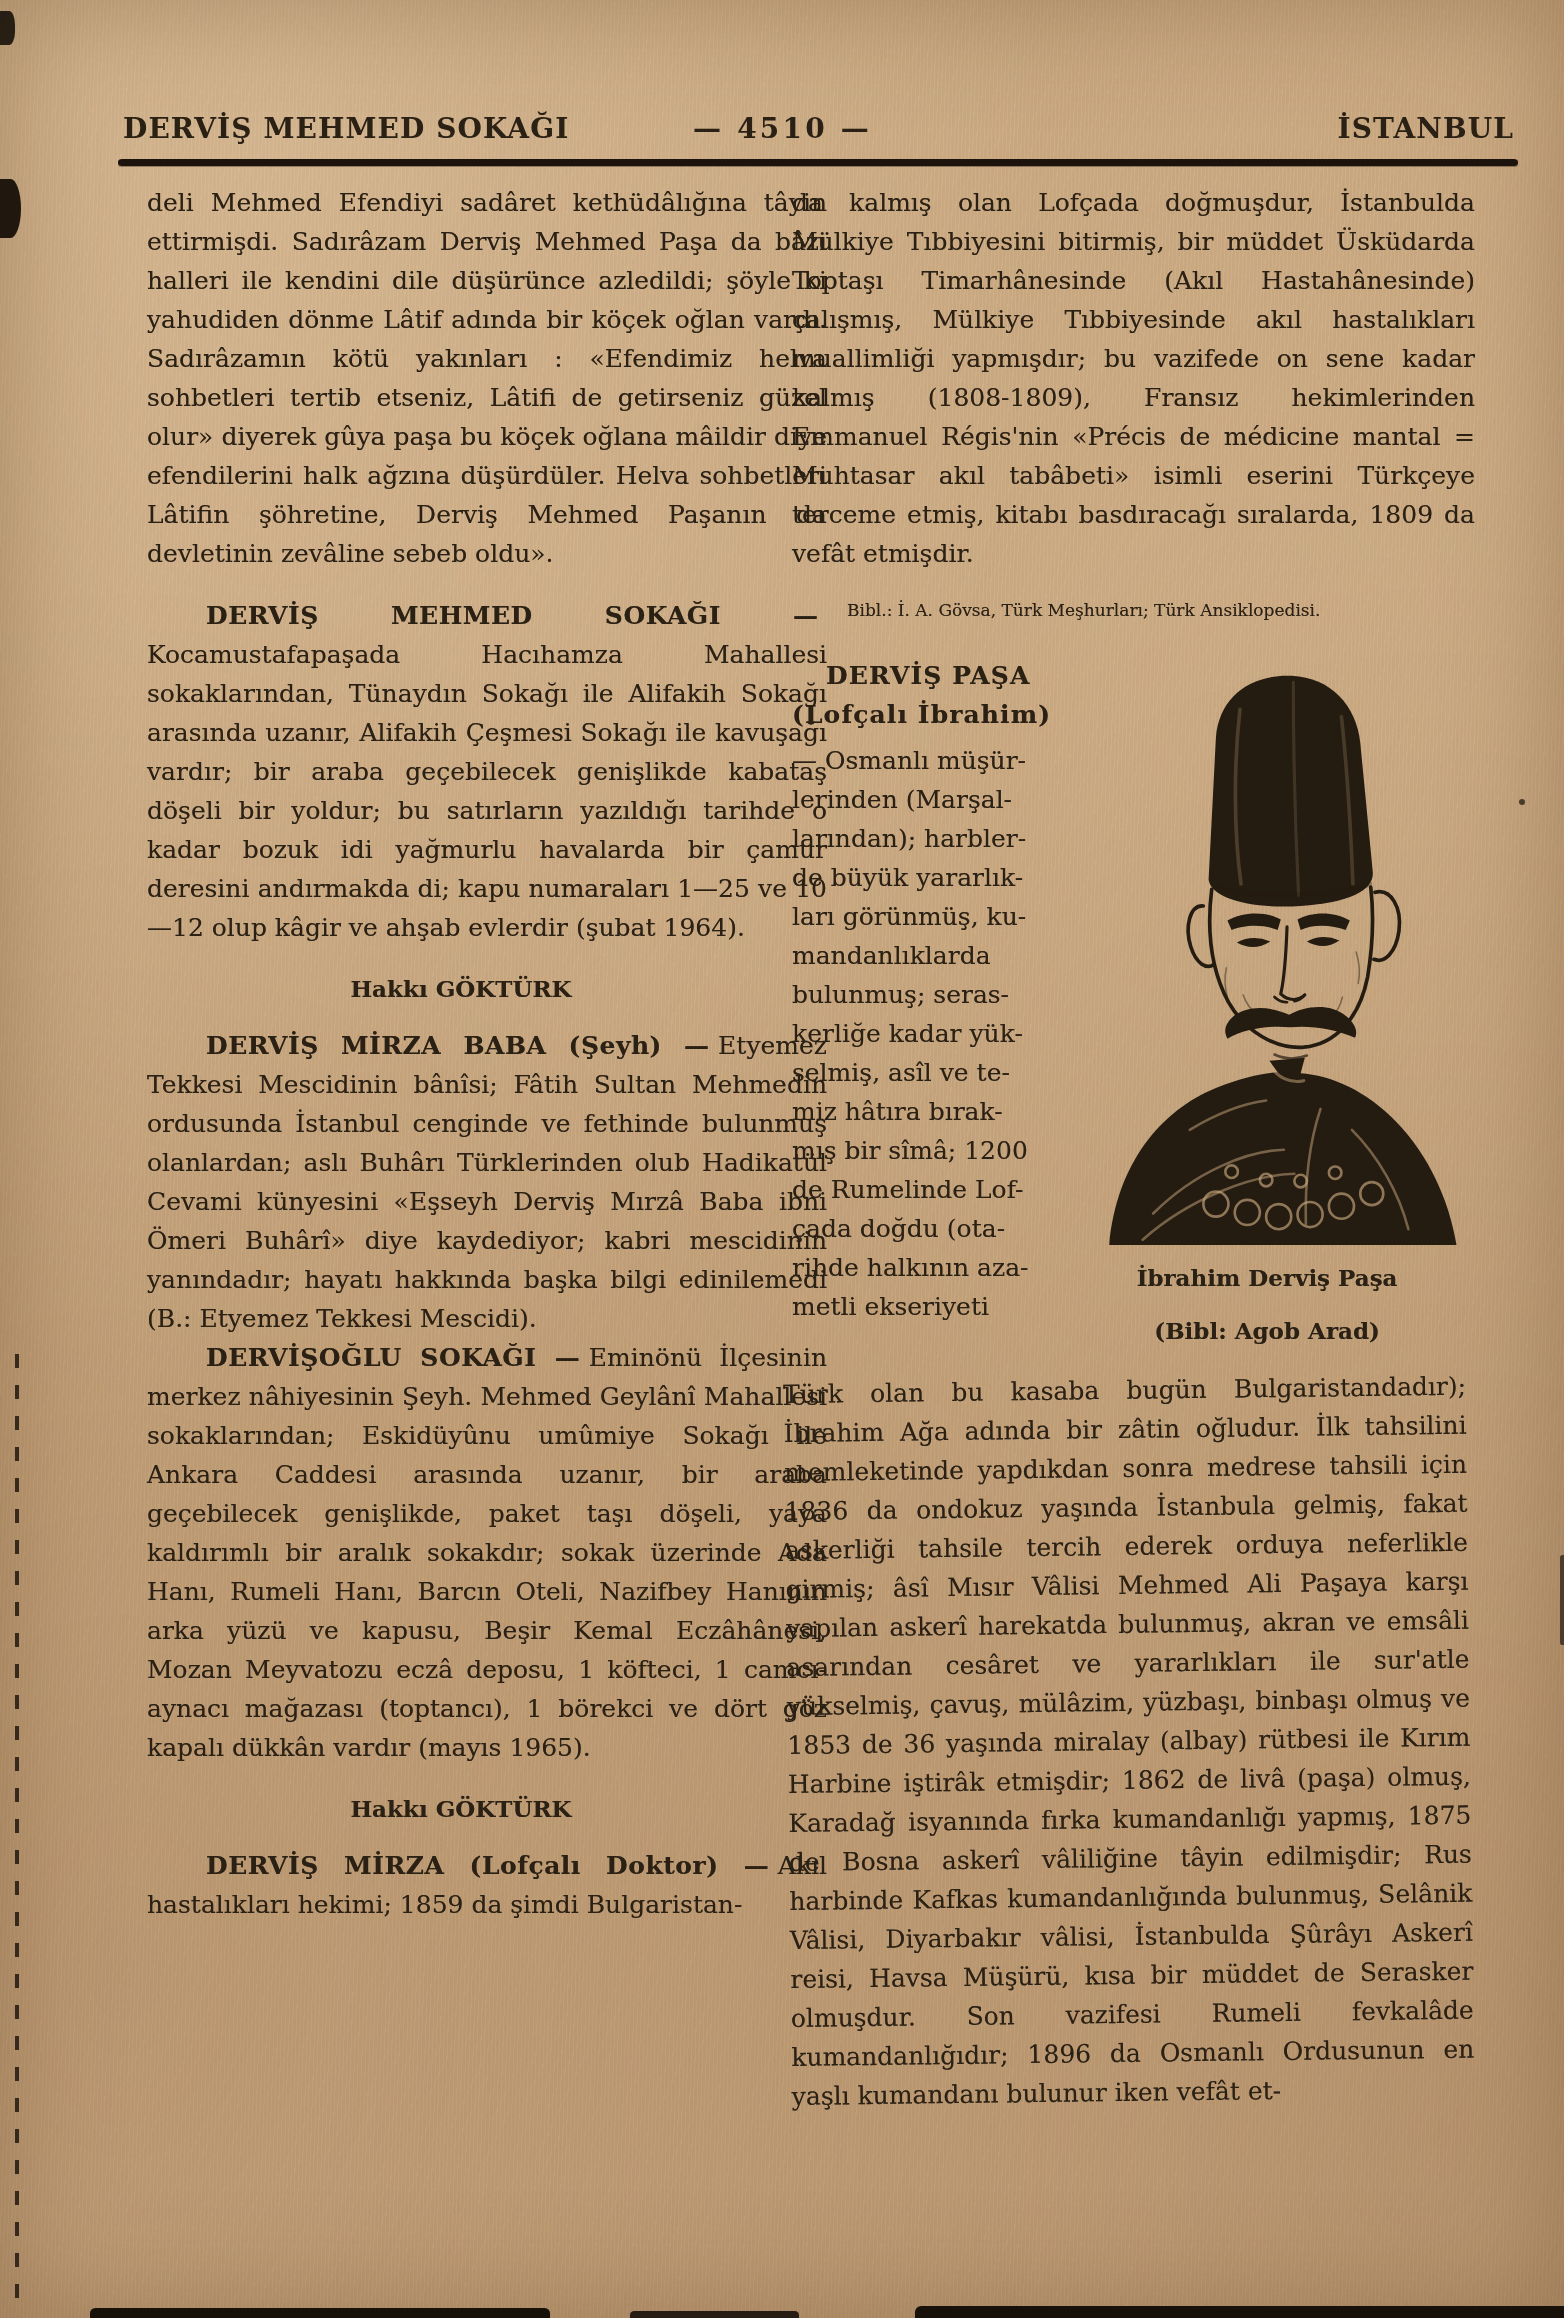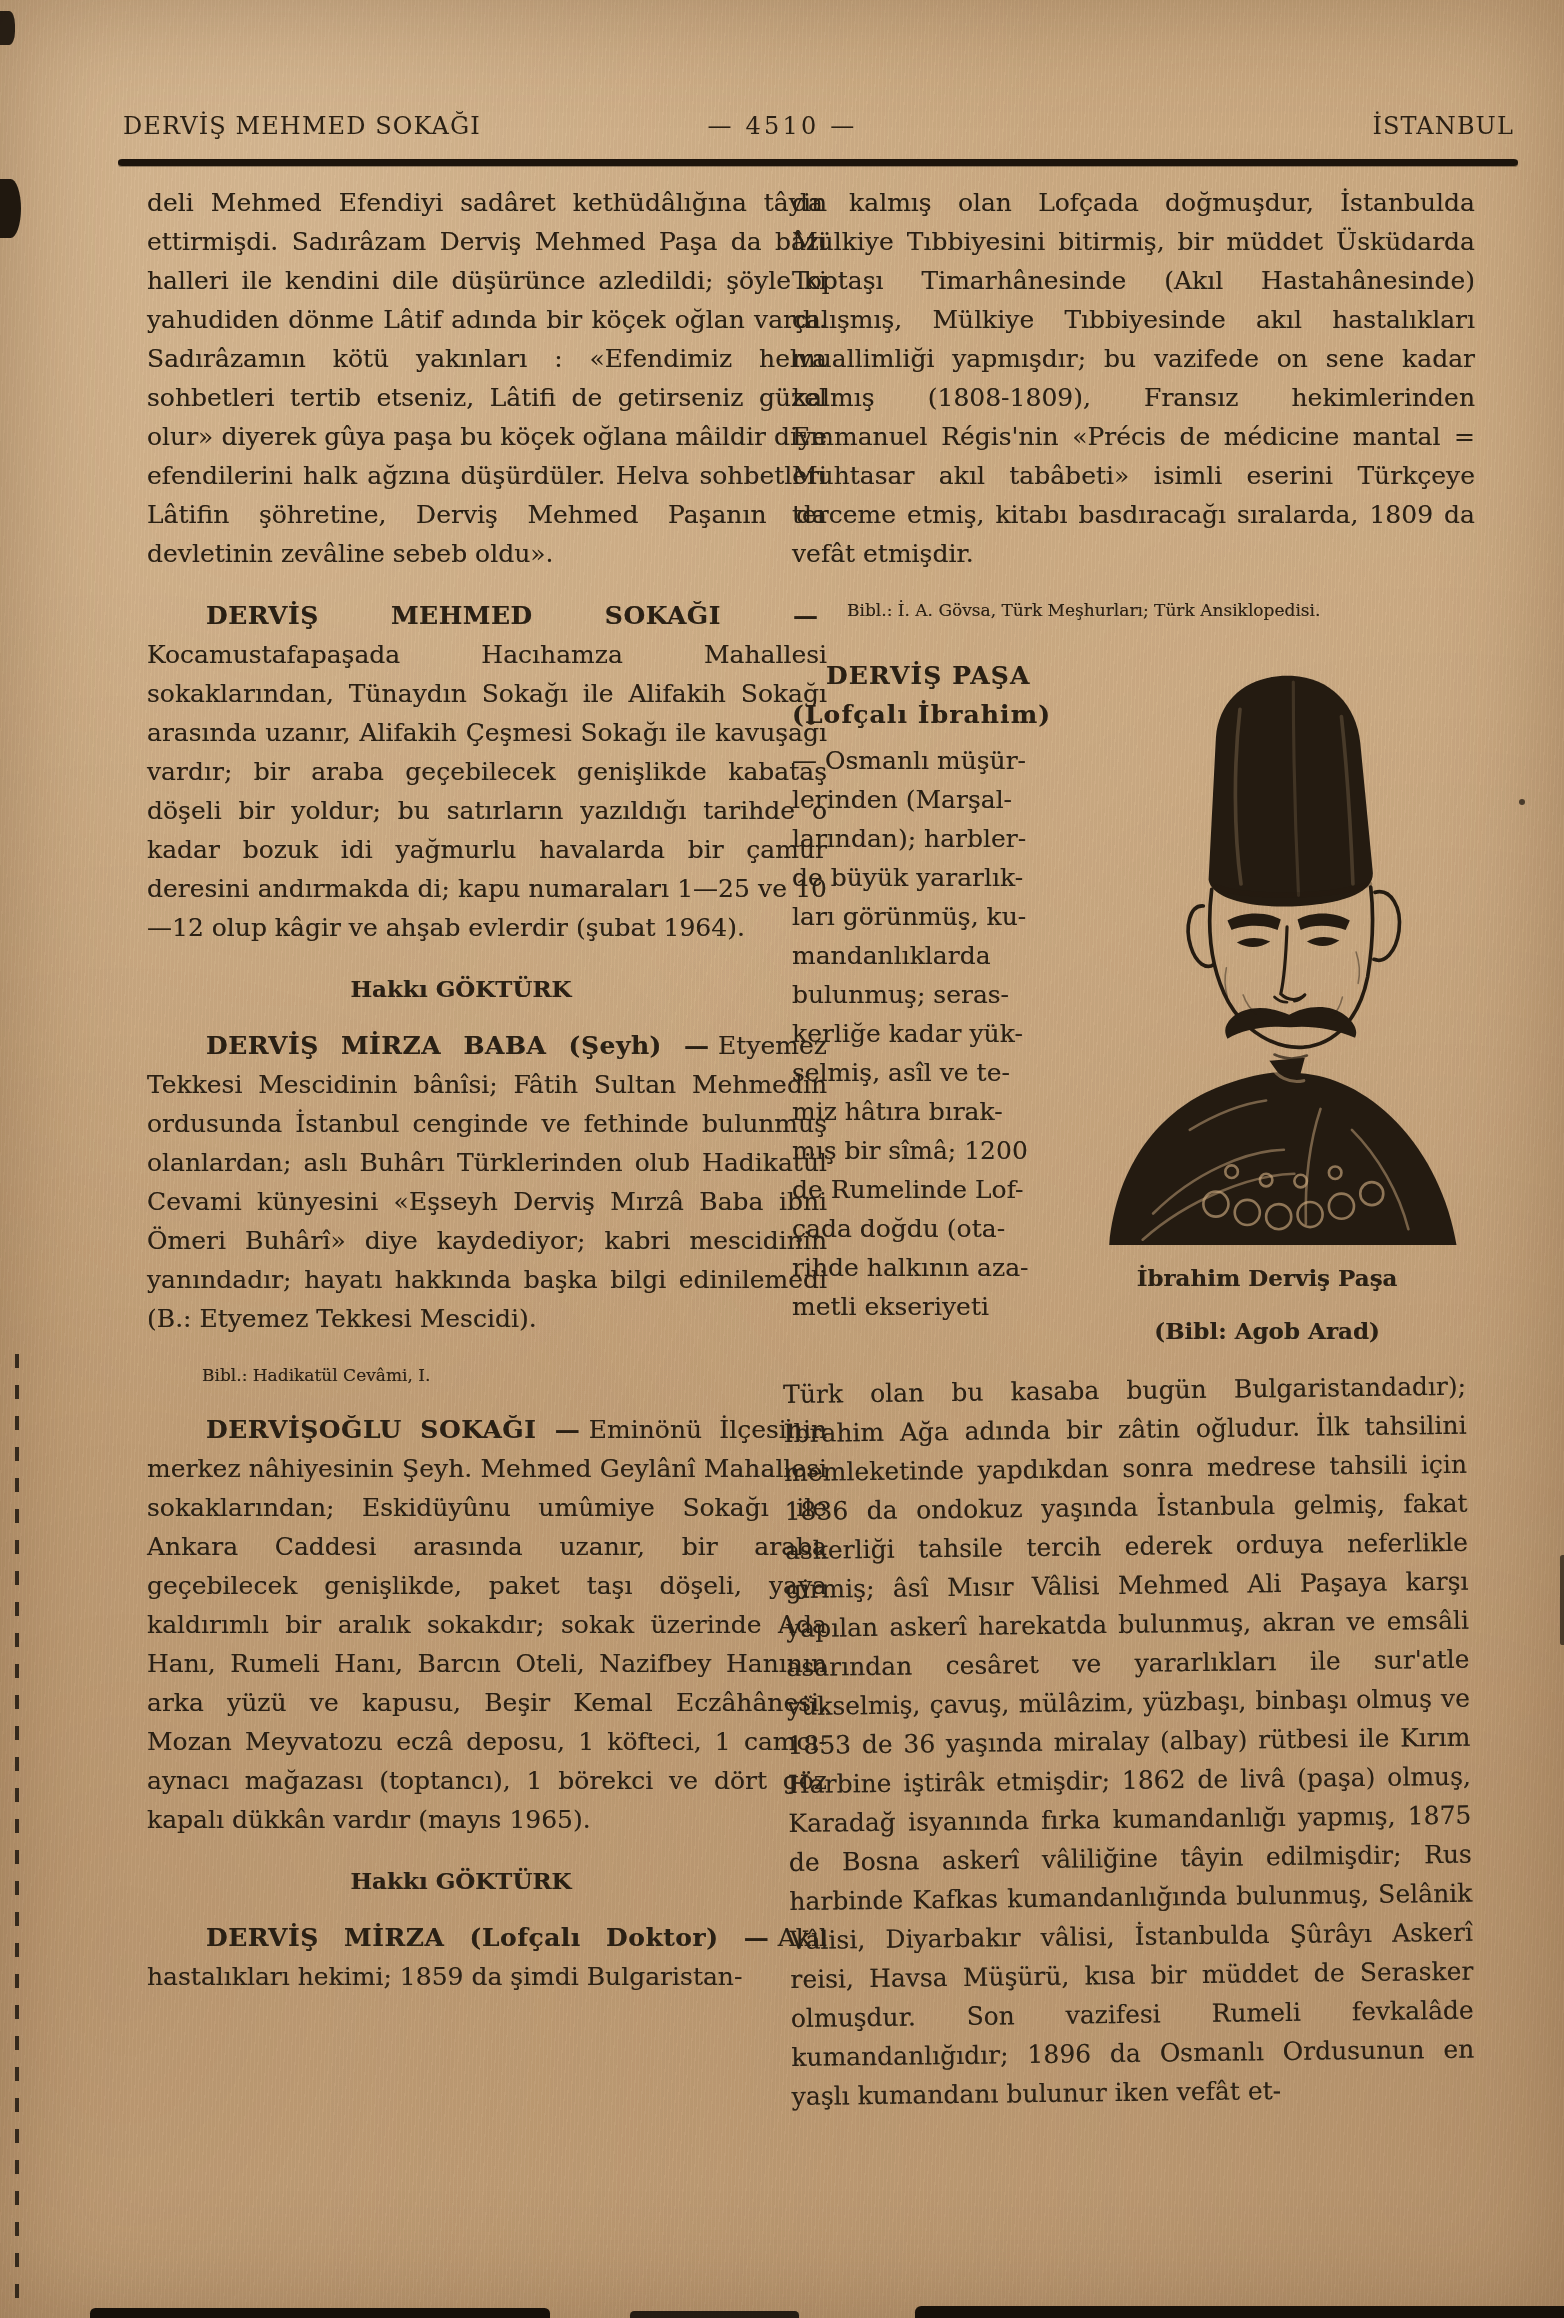--- a/index.html
+++ b/index.html
@@ -9,21 +9,21 @@
     background-image:
       radial-gradient(ellipse at 18% 6%, rgba(255,236,210,0.22), transparent 42%),
       radial-gradient(ellipse at 80% 30%, rgba(255,232,205,0.10), transparent 50%),
       radial-gradient(ellipse at 92% 92%, rgba(110,70,40,0.20), transparent 55%),
       radial-gradient(ellipse at 8% 85%, rgba(115,75,45,0.16), transparent 50%),
       repeating-linear-gradient(92deg, rgba(255,255,255,0.030) 0 1.1px, rgba(0,0,0,0.022) 1.1px 3.7px);
     box-shadow: inset 0 0 116px rgba(95,62,34,0.35);
     font-family:"DejaVu Serif","Liberation Serif",serif;
     color:#2a2014;
   }
-  .hdr{position:absolute;top:112px;font-weight:normal;font-size:24px;letter-spacing:1.1px;white-space:nowrap;}
+  .hdr{position:absolute;top:112px;font-weight:bold;font-size:28px;letter-spacing:1.1px;white-space:nowrap;}
   .hdr-left{left:123px;}
   .hdr-center{left:0;right:0;text-align:center;letter-spacing:3.2px;}
   .hdr-right{right:51px;}
   .rule{position:absolute;left:118px;right:47px;top:159px;height:6.9px;background:#1c140c;border-radius:4.2px/3.2px;
         box-shadow:0 1.1px 0 rgba(28,20,12,0.35);}
   .col{position:absolute;top:183px;}
   .col-left{left:121px;width:680px;margin-left:26px;}
   .col-right{left:792px;width:683px;}
   p{margin:0;font-size:25px;line-height:39px;text-align:justify;
     text-shadow:0 0 0.5px rgba(42,32,20,0.45);}
@@ -62,21 +62,20 @@
 
 <div class="col col-left">
   <p>deli Mehmed Efendiyi sadâret kethüdâlığına tâyin ettirmişdi. Sadırâzam Derviş Mehmed Paşa da bâzı halleri ile kendini dile düşürünce azledildi; şöyle ki yahudiden dönme Lâtif adında bir köçek oğlan vardı. Sadırâzamın kötü yakınları : «Efendimiz helva sohbetleri tertib etseniz, Lâtifi de getirseniz güzel olur» diyerek gûya paşa bu köçek oğlana mâildir diye efendilerini halk ağzına düşürdüler. Helva sohbetleri Lâtifin şöhretine, Derviş Mehmed Paşanın da devletinin zevâline sebeb oldu».</p>
 
   <p class="indent mt"><span class="lead">DERVİŞ MEHMED SOKAĞI —</span><span>Kocamustafapaşada Hacıhamza Mahallesi sokaklarından, Tünaydın Sokağı ile Alifakih Sokağı arasında uzanır, Alifakih Çeşmesi Sokağı ile kavuşağı vardır; bir araba geçebilecek genişlikde kabataş döşeli bir yoldur; bu satırların yazıldığı tarihde o kadar bozuk idi yağmurlu havalarda bir çamur deresini andırmakda di; kapu numaraları 1—25 ve 10—12 olup kâgir ve ahşab evlerdir (şubat 1964).</span></p>
 
   <p class="sig">Hakkı GÖKTÜRK</p>
 
   <p class="indent"><span class="lead">DERVİŞ MİRZA BABA (Şeyh) —</span><span>Etyemez Tekkesi Mescidinin bânîsi; Fâtih Sultan Mehmedin ordusunda İstanbul cenginde ve fethinde bulunmuş olanlardan; aslı Buhârı Türklerinden olub Hadikatül Cevami künyesini «Eşseyh Derviş Mırzâ Baba ibni Ömeri Buhârî» diye kaydediyor; kabri mescidinin yanındadır; hayatı hakkında başka bilgi edinilemedi (B.: Etyemez Tekkesi Mescidi).</span></p>
 
-  <p class="bibl">Bibl.: Hadikatül Cevâmi, I.</p>
 
   <p class="indent"><span class="lead">DERVİŞOĞLU SOKAĞI —</span><span>Eminönü İlçesinin merkez nâhiyesinin Şeyh. Mehmed Geylânî Mahallesi sokaklarından; Eskidüyûnu umûmiye Sokağı ile Ankara Caddesi arasında uzanır, bir araba geçebilecek genişlikde, paket taşı döşeli, yaya kaldırımlı bir aralık sokakdır; sokak üzerinde Ada Hanı, Rumeli Hanı, Barcın Oteli, Nazifbey Hanının arka yüzü ve kapusu, Beşir Kemal Eczâhânesi, Mozan Meyvatozu eczâ deposu, 1 köfteci, 1 camcı-aynacı mağazası (toptancı), 1 börekci ve dört göz kapalı dükkân vardır (mayıs 1965).</span></p>
 
   <p class="sig">Hakkı GÖKTÜRK</p>
 
   <p class="indent"><span class="lead">DERVİŞ MİRZA (Lofçalı Doktor) —</span><span>Akıl hastalıkları hekimi; 1859 da şimdi Bulgaristan-</span></p>
 </div>
 
 <div class="col col-right">
   <p>da kalmış olan Lofçada doğmuşdur, İstanbulda Mülkiye Tıbbiyesini bitirmiş, bir müddet Üsküdarda Toptaşı Timarhânesinde (Akıl Hastahânesinde) çalışmış, Mülkiye Tıbbiyesinde akıl hastalıkları muallimliği yapmışdır; bu vazifede on sene kadar kalmış (1808-1809), Fransız hekimlerinden Emmanuel Régis'nin «Précis de médicine mantal = Muhtasar akıl tabâbeti» isimli eserini Türkçeye terceme etmiş, kitabı basdıracağı sıralarda, 1809 da vefât etmişdir.</p>

